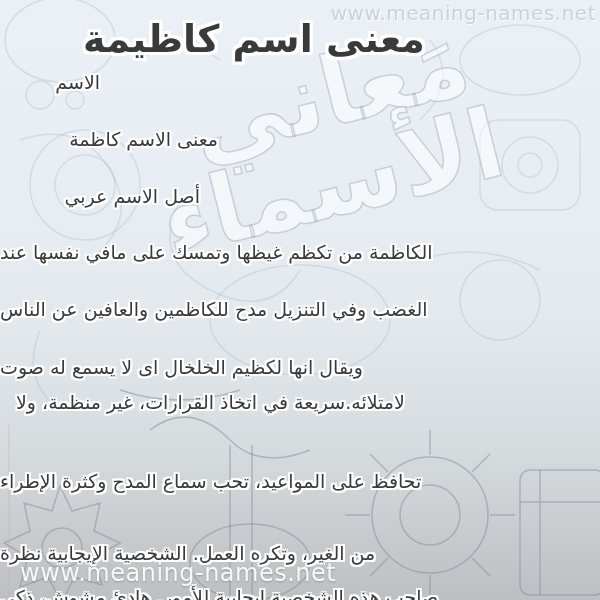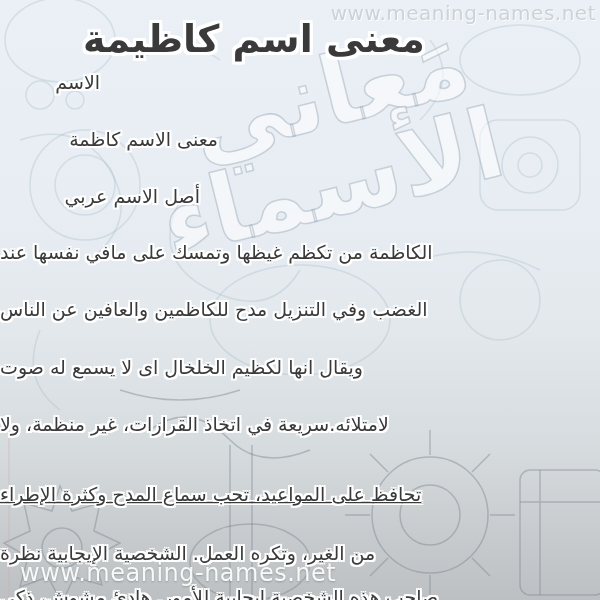--- a/index.html
+++ b/index.html
@@ -71,22 +71,22 @@
       -3px  0   0 #fff, 3px  0   0 #fff,
       -3px  3px 0 #fff, 0  3px 0 #fff, 3px  3px 0 #fff;
   }
   .centered { left: 0; width: 512px; text-align: left; }
   .l-name    { top: 72px;  right: 500px; }
   .l-meaning { top: 129px; right: 382px; }
   .l-origin  { top: 186px; right: 400px; }
   .bl-0 { top: 242px; }
   .bl-1 { top: 299px; }
   .bl-2 { top: 357px; }
-  .bl-3 { top: 414px; }
-  .bl-4 { top: 484px; text-decoration: underline; }
+  .bl-3 { top: 392px; margin-left: 16px; }
+  .bl-4 { top: 471px; }
   .bl-5 { top: 543px; }
   .bl-6 { top: 587px; }
 </style>
 </head>
 <body>
 
 <div class="stage">
 
   <svg class="doodles" width="600" height="600" viewBox="0 0 600 600" aria-hidden="true">
     <g fill="none" stroke="#a3b8c8" stroke-opacity="0.32" stroke-width="1.5">

